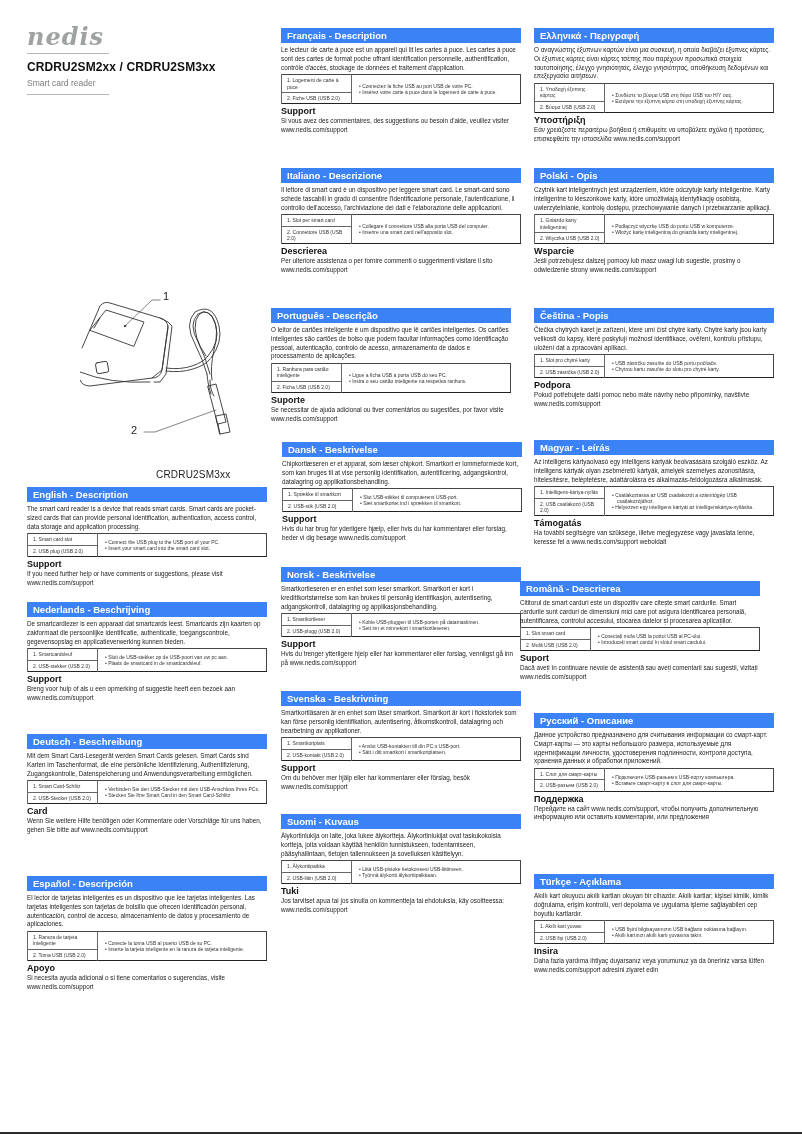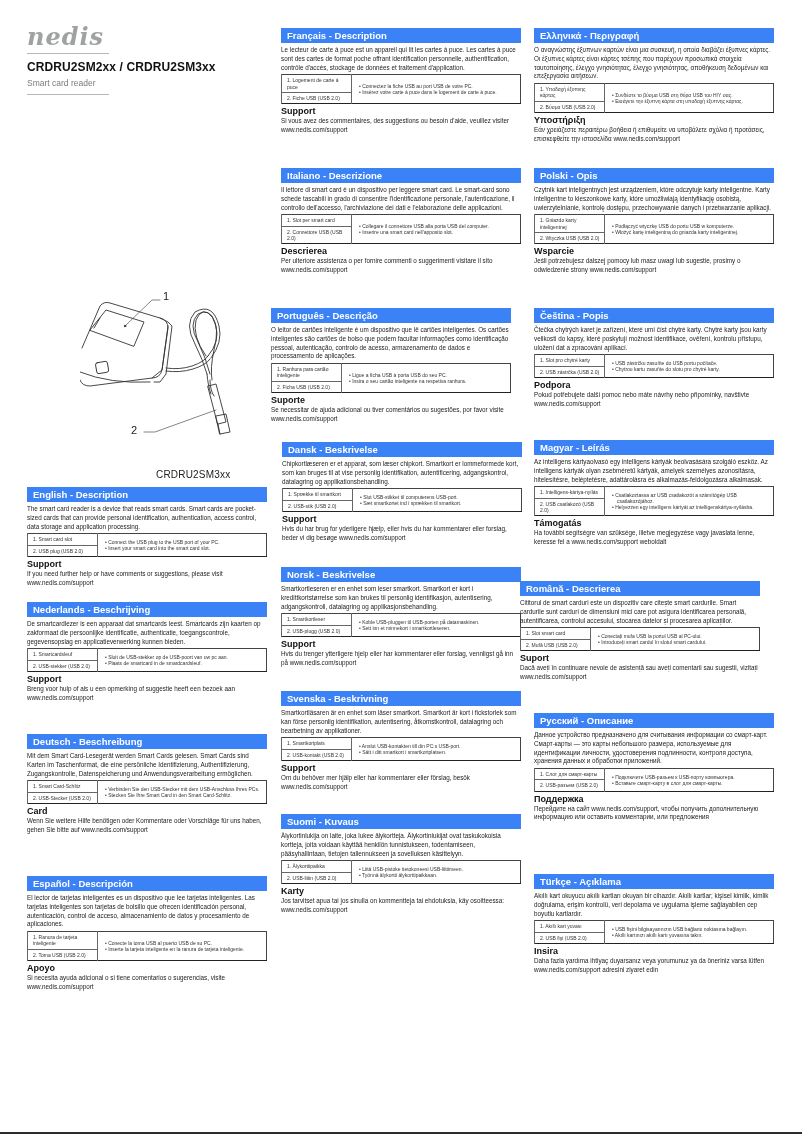--- a/index.html
+++ b/index.html
@@ -307,21 +307,21 @@
         <td class="steps" rowspan="2">
           <div class="step">• Liitä USB-pistoke tietokoneesi USB-liittimeen.</div>
           <div class="step">• Työnnä älykortti älykorttipaikkaan.</div>
         </td>
           </tr>
       <tr>
             <td class="part">2. USB-liitin (USB 2.0)</td>
           </tr>
     </tbody>
       </table>
-    <div class="support-title">Karty</div>
+    <div class="support-title">Tuki</div>
     <div class="support-text">Jos tarvitset apua tai jos sinulla on kommentteja tai ehdotuksia, käy osoitteessa: www.nedis.com/support</div>
   </div>
 
   <div class="section" style="left:534px; top:28px;">
     <div class="section-header">Ελληνικά - Περιγραφή</div>
     <div class="desc">Ο αναγνώστης έξυπνων καρτών είναι μια συσκευή, η οποία διαβάζει έξυπνες κάρτες. Οι έξυπνες κάρτες είναι κάρτες τσέπης που παρέχουν προσωπικά στοιχεία ταυτοποίησης, έλεγχο γνησιότητας, έλεγχο γνησιότητας, αποθήκευση δεδομένων και επεξεργασία αιτήσεων.</div>
     <table class="spec-table">
       <tbody>
           <tr class="r1">
             <td class="part">1. Υποδοχή έξυπνης κάρτας</td>

